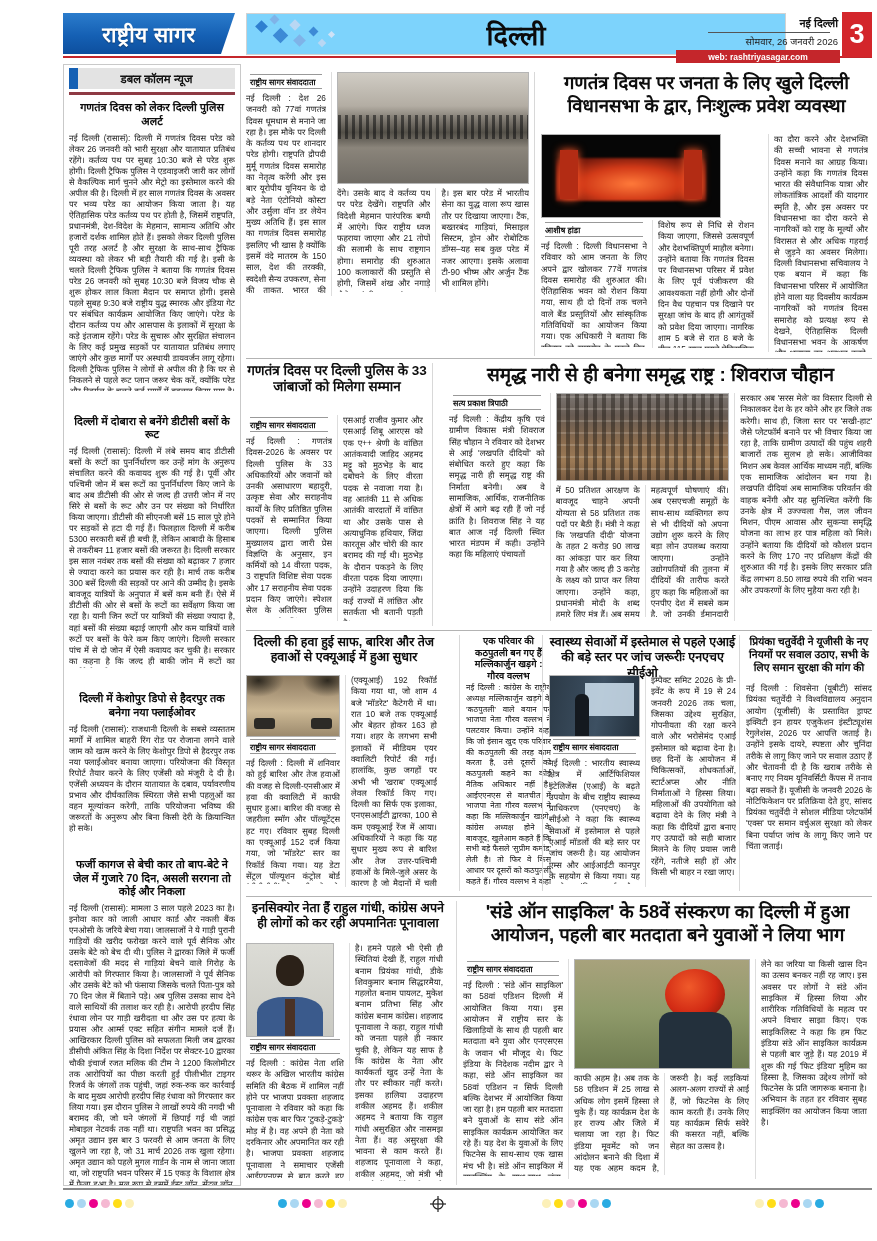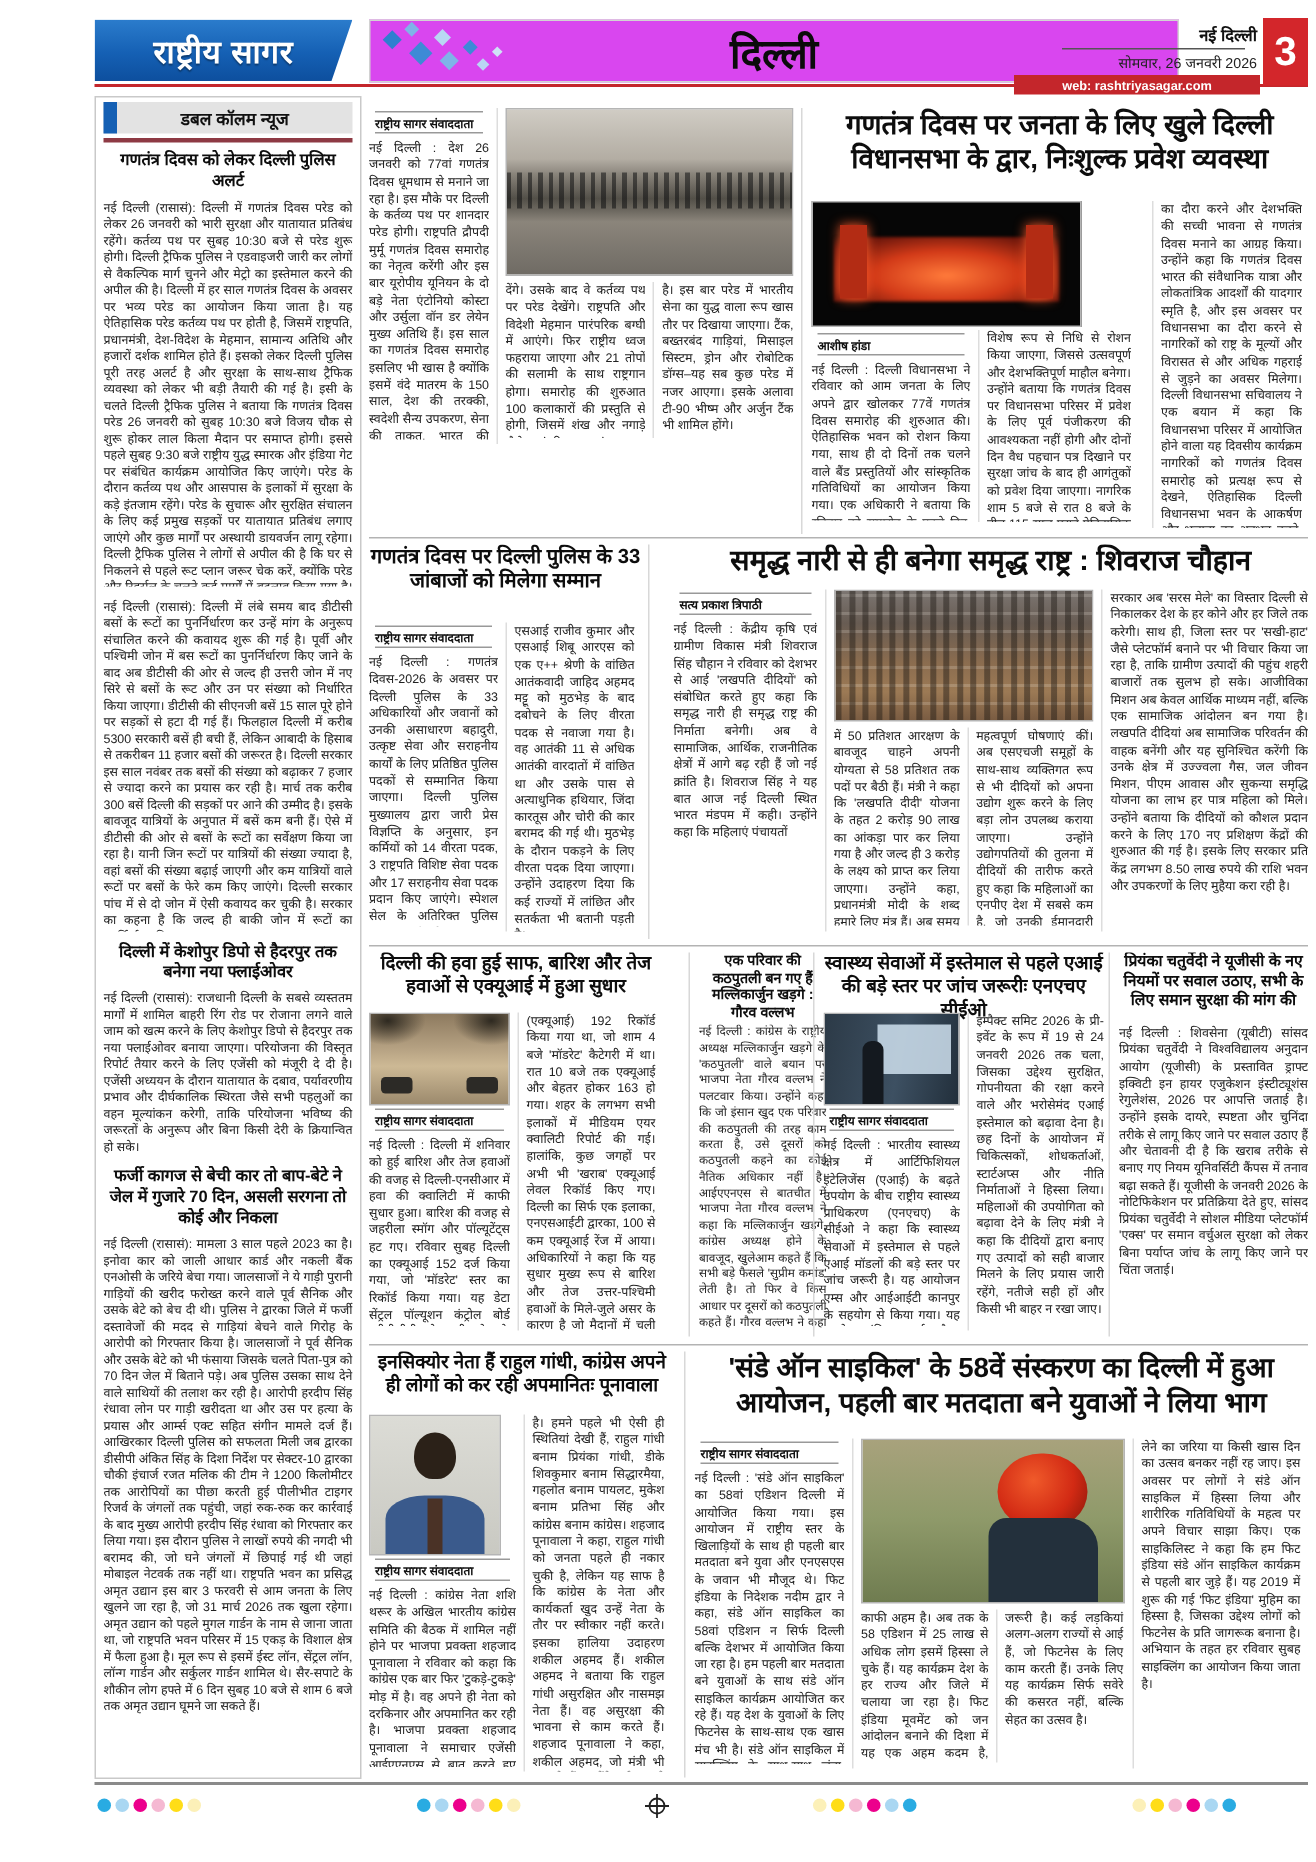--- a/index.html
+++ b/index.html
@@ -7,42 +7,42 @@
   body { font-family:"Liberation Sans","DejaVu Sans",sans-serif; color:#1c1c1c; }
   .sheet { position:relative; width:877px; height:1241px; background:#fff; overflow:hidden; }
 
   
   .masthead { position:absolute; left:63px; top:13px; width:172px; height:41px;
     background:linear-gradient(180deg,#2b7ccc 0%,#1560b4 55%,#0d4f9e 100%);
     clip-path:polygon(0 0,100% 0,calc(100% - 14px) 100%,0 100%);
     display:flex; align-items:center; justify-content:center; }
   .masthead-title { color:#fff; font-weight:bold; font-size:21px; letter-spacing:.5px; text-shadow:0 1px 1px rgba(0,0,0,.35); }
   .header-rule { position:absolute; left:63px; top:56px; width:809px; height:2px; background:#c4262b; }
-  .title-box { position:absolute; left:246px; top:13px; width:540px; height:42px; background:#d946ef; border:1px solid #d2d2d2;
+  .title-box { position:absolute; left:246px; top:13px; width:540px; height:42px; background:#7dd3fc; border:1px solid #d2d2d2;
     display:flex; align-items:center; justify-content:center; }
   .title-box .page-title { font-size:27px; font-weight:bold; color:#0b0b0b; }
   .diamond-pattern { position:absolute; left:255px; top:16px; width:90px; height:38px; }
   .dm { position:absolute; transform:rotate(45deg); }
   .date-block { position:absolute; left:700px; top:15px; width:138px; text-align:right; }
   .date-city { font-size:11px; font-weight:bold; color:#111; }
   .date-sep { border:0; border-top:1px solid #555; margin:2px 8px; }
   .date-line { font-size:9.5px; color:#222; }
   .page-num-box { position:absolute; left:842px; top:12px; width:30px; height:45px; background:#d3262b;
     color:#fff; font-weight:bold; font-size:27px; display:flex; align-items:center; justify-content:center; }
   .web-bar { position:absolute; left:676px; top:50px; width:164px; height:13px; background:#c4262b; color:#fff;
     font-size:8.5px; font-weight:bold; display:flex; align-items:center; justify-content:center; }
 
   
   .left-col { position:absolute; left:63px; top:64px; width:178px; height:1122px; border:1px solid #c9c9c9;
     padding:3px 5px; overflow:hidden; background:#fff; }
   .section-label { display:flex; align-items:stretch; height:21px; background:#e3e3e3; }
   .section-label .blue-sq { width:9px; background:#1560b4; }
   .section-label .lbl { flex:1; display:flex; align-items:center; justify-content:center; font-size:11.5px; font-weight:bold; color:#111; }
   .maroon-rule { height:3px; background:#8e3a44; margin:3px 0 6px 0; }
-  .lc-art { margin-bottom:8px; }
+  .lc-art { margin-bottom:24px; }
   .lc-head { font-size:11px; font-weight:bold; color:#0d0d0d; text-align:center; line-height:1.25; margin-bottom:4px; }
   .lc-body { font-size:8.3px; line-height:1.33; text-align:justify; color:#222; overflow:hidden; }
   .h262{max-height:258px;} .h225{max-height:222px;} .h118{max-height:116px;} .h345{max-height:452px;}
 
   
   .blk { position:absolute; overflow:hidden; }
   .hl { font-weight:bold; color:#0d0d0d; text-align:center; line-height:1.22; }
   .byline { font-size:8px; font-weight:bold; color:#111;
     border-top:1px solid #999; border-bottom:1px solid #999; padding:1px 0; margin:2px 4px 4px 4px; }
   .txt { font-size:8.3px; line-height:1.36; text-align:justify; color:#222; overflow:hidden; }
@@ -126,20 +126,21 @@
       <span class="blue-sq"></span>
       <span class="lbl">डबल कॉलम न्यूज</span>
     </div>
     <div class="maroon-rule"></div>
 
     <div class="lc-art">
       <div class="lc-head">गणतंत्र दिवस को लेकर दिल्ली पुलिस अलर्ट</div>
       <div class="lc-body h262">नई दिल्ली (रासासं): दिल्ली में गणतंत्र दिवस परेड को लेकर 26 जनवरी को भारी सुरक्षा और यातायात प्रतिबंध रहेंगे। कर्तव्य पथ पर सुबह 10:30 बजे से परेड शुरू होगी। दिल्ली ट्रैफिक पुलिस ने एडवाइजरी जारी कर लोगों से वैकल्पिक मार्ग चुनने और मेट्रो का इस्तेमाल करने की अपील की है। दिल्ली में हर साल गणतंत्र दिवस के अवसर पर भव्य परेड का आयोजन किया जाता है। यह ऐतिहासिक परेड कर्तव्य पथ पर होती है, जिसमें राष्ट्रपति, प्रधानमंत्री, देश-विदेश के मेहमान, सामान्य अतिथि और हजारों दर्शक शामिल होते हैं। इसको लेकर दिल्ली पुलिस पूरी तरह अलर्ट है और सुरक्षा के साथ-साथ ट्रैफिक व्यवस्था को लेकर भी बड़ी तैयारी की गई है। इसी के चलते दिल्ली ट्रैफिक पुलिस ने बताया कि गणतंत्र दिवस परेड 26 जनवरी को सुबह 10:30 बजे विजय चौक से शुरू होकर लाल किला मैदान पर समाप्त होगी। इससे पहले सुबह 9:30 बजे राष्ट्रीय युद्ध स्मारक और इंडिया गेट पर संबंधित कार्यक्रम आयोजित किए जाएंगे। परेड के दौरान कर्तव्य पथ और आसपास के इलाकों में सुरक्षा के कड़े इंतजाम रहेंगे। परेड के सुचारू और सुरक्षित संचालन के लिए कई प्रमुख सड़कों पर यातायात प्रतिबंध लगाए जाएंगे और कुछ मार्गों पर अस्थायी डायवर्जन लागू रहेगा। दिल्ली ट्रैफिक पुलिस ने लोगों से अपील की है कि घर से निकलने से पहले रूट प्लान जरूर चेक करें, क्योंकि परेड और रिहर्सल के चलते कई मार्गों में बदलाव किया गया है। यात्रियों को वैकल्पिक मार्गों और मेट्रो सेवा के इस्तेमाल की सलाह दी गई है। सुरक्षा व्यवस्था सिर्फ सड़कों तक सीमित नहीं रहेगी। दिल्ली पुलिस ने 1 फरवरी 2026 तक दिल्ली के ऊपर पतंग, गुब्बारे, पैरा-ग्लाइडर और हॉट एयर बैलून उड़ाने पर रोक लगाई है। पुलिस ने लोगों से अपील की है कि वे किसी भी संदिग्ध गतिविधि, वस्तु या व्यक्ति की जानकारी तुरंत दिल्ली पुलिस को दें।</div>
     </div>
     <div class="lc-art">
+      <div class="lc-head">दिल्ली में दोबारा से बनेंगे डीटीसी बसों के रूट</div>
       <div class="lc-body h225">नई दिल्ली (रासासं): दिल्ली में लंबे समय बाद डीटीसी बसों के रूटों का पुनर्निर्धारण कर उन्हें मांग के अनुरूप संचालित करने की कवायद शुरू की गई है। पूर्वी और पश्चिमी जोन में बस रूटों का पुनर्निर्धारण किए जाने के बाद अब डीटीसी की ओर से जल्द ही उत्तरी जोन में नए सिरे से बसों के रूट और उन पर संख्या को निर्धारित किया जाएगा। डीटीसी की सीएनजी बसें 15 साल पूरे होने पर सड़कों से हटा दी गई हैं। फिलहाल दिल्ली में करीब 5300 सरकारी बसें ही बची हैं, लेकिन आबादी के हिसाब से तकरीबन 11 हजार बसों की जरूरत है। दिल्ली सरकार इस साल नवंबर तक बसों की संख्या को बढ़ाकर 7 हजार से ज्यादा करने का प्रयास कर रही है। मार्च तक करीब 300 बसें दिल्ली की सड़कों पर आने की उम्मीद है। इसके बावजूद यात्रियों के अनुपात में बसें कम बनी हैं। ऐसे में डीटीसी की ओर से बसों के रूटों का सर्वेक्षण किया जा रहा है। यानी जिन रूटों पर यात्रियों की संख्या ज्यादा है, वहां बसों की संख्या बढ़ाई जाएगी और कम यात्रियों वाले रूटों पर बसों के फेरे कम किए जाएंगे। दिल्ली सरकार पांच में से दो जोन में ऐसी कवायद कर चुकी है। सरकार का कहना है कि जल्द ही बाकी जोन में रूटों का पुनर्निर्धारण किया जाएगा।</div>
     </div>
     <div class="lc-art">
       <div class="lc-head">दिल्ली में केशोपुर डिपो से हैदरपुर तक बनेगा नया फ्लाईओवर</div>
       <div class="lc-body h118">नई दिल्ली (रासासं): राजधानी दिल्ली के सबसे व्यस्ततम मार्गों में शामिल बाहरी रिंग रोड पर रोजाना लगने वाले जाम को खत्म करने के लिए केशोपुर डिपो से हैदरपुर तक नया फ्लाईओवर बनाया जाएगा। परियोजना की विस्तृत रिपोर्ट तैयार करने के लिए एजेंसी को मंजूरी दे दी है। एजेंसी अध्ययन के दौरान यातायात के दबाव, पर्यावरणीय प्रभाव और दीर्घकालिक स्थिरता जैसे सभी पहलुओं का वहन मूल्यांकन करेगी, ताकि परियोजना भविष्य की जरूरतों के अनुरूप और बिना किसी देरी के क्रियान्वित हो सके।</div>
     </div>
     <div class="lc-art">
       <div class="lc-head">फर्जी कागज से बेची कार तो बाप-बेटे ने जेल में गुजारे 70 दिन, असली सरगना तो कोई और निकला</div>
       <div class="lc-body h345">नई दिल्ली (रासासं): मामला 3 साल पहले 2023 का है। इनोवा कार को जाली आधार कार्ड और नकली बैंक एनओसी के जरिये बेचा गया। जालसाजों ने ये गाड़ी पुरानी गाड़ियों की खरीद फरोख्त करने वाले पूर्व सैनिक और उसके बेटे को बेच दी थी। पुलिस ने द्वारका जिले में फर्जी दस्तावेजों की मदद से गाड़ियां बेचने वाले गिरोह के आरोपी को गिरफ्तार किया है। जालसाजों ने पूर्व सैनिक और उसके बेटे को भी फंसाया जिसके चलते पिता-पुत्र को 70 दिन जेल में बिताने पड़े। अब पुलिस उसका साथ देने वाले साथियों की तलाश कर रही है। आरोपी हरदीप सिंह रंधावा लोन पर गाड़ी खरीदता था और उस पर हत्या के प्रयास और आर्म्स एक्ट सहित संगीन मामले दर्ज हैं। आखिरकार दिल्ली पुलिस को सफलता मिली जब द्वारका डीसीपी अंकित सिंह के दिशा निर्देश पर सेक्टर-10 द्वारका चौकी इंचार्ज रजत मलिक की टीम ने 1200 किलोमीटर तक आरोपियों का पीछा करती हुई पीलीभीत टाइगर रिजर्व के जंगलों तक पहुंची, जहां रुक-रुक कर कार्रवाई के बाद मुख्य आरोपी हरदीप सिंह रंधावा को गिरफ्तार कर लिया गया। इस दौरान पुलिस ने लाखों रुपये की नगदी भी बरामद की, जो घने जंगलों में छिपाई गई थी जहां मोबाइल नेटवर्क तक नहीं था। राष्ट्रपति भवन का प्रसिद्ध अमृत उद्यान इस बार 3 फरवरी से आम जनता के लिए खुलने जा रहा है, जो 31 मार्च 2026 तक खुला रहेगा। अमृत उद्यान को पहले मुगल गार्डन के नाम से जाना जाता था, जो राष्ट्रपति भवन परिसर में 15 एकड़ के विशाल क्षेत्र में फैला हुआ है। मूल रूप से इसमें ईस्ट लॉन, सेंट्रल लॉन, लॉन्ग गार्डन और सर्कुलर गार्डन शामिल थे। सैर-सपाटे के शौकीन लोग हफ्ते में 6 दिन सुबह 10 बजे से शाम 6 बजे तक अमृत उद्यान घूमने जा सकते हैं।</div>
     </div>

